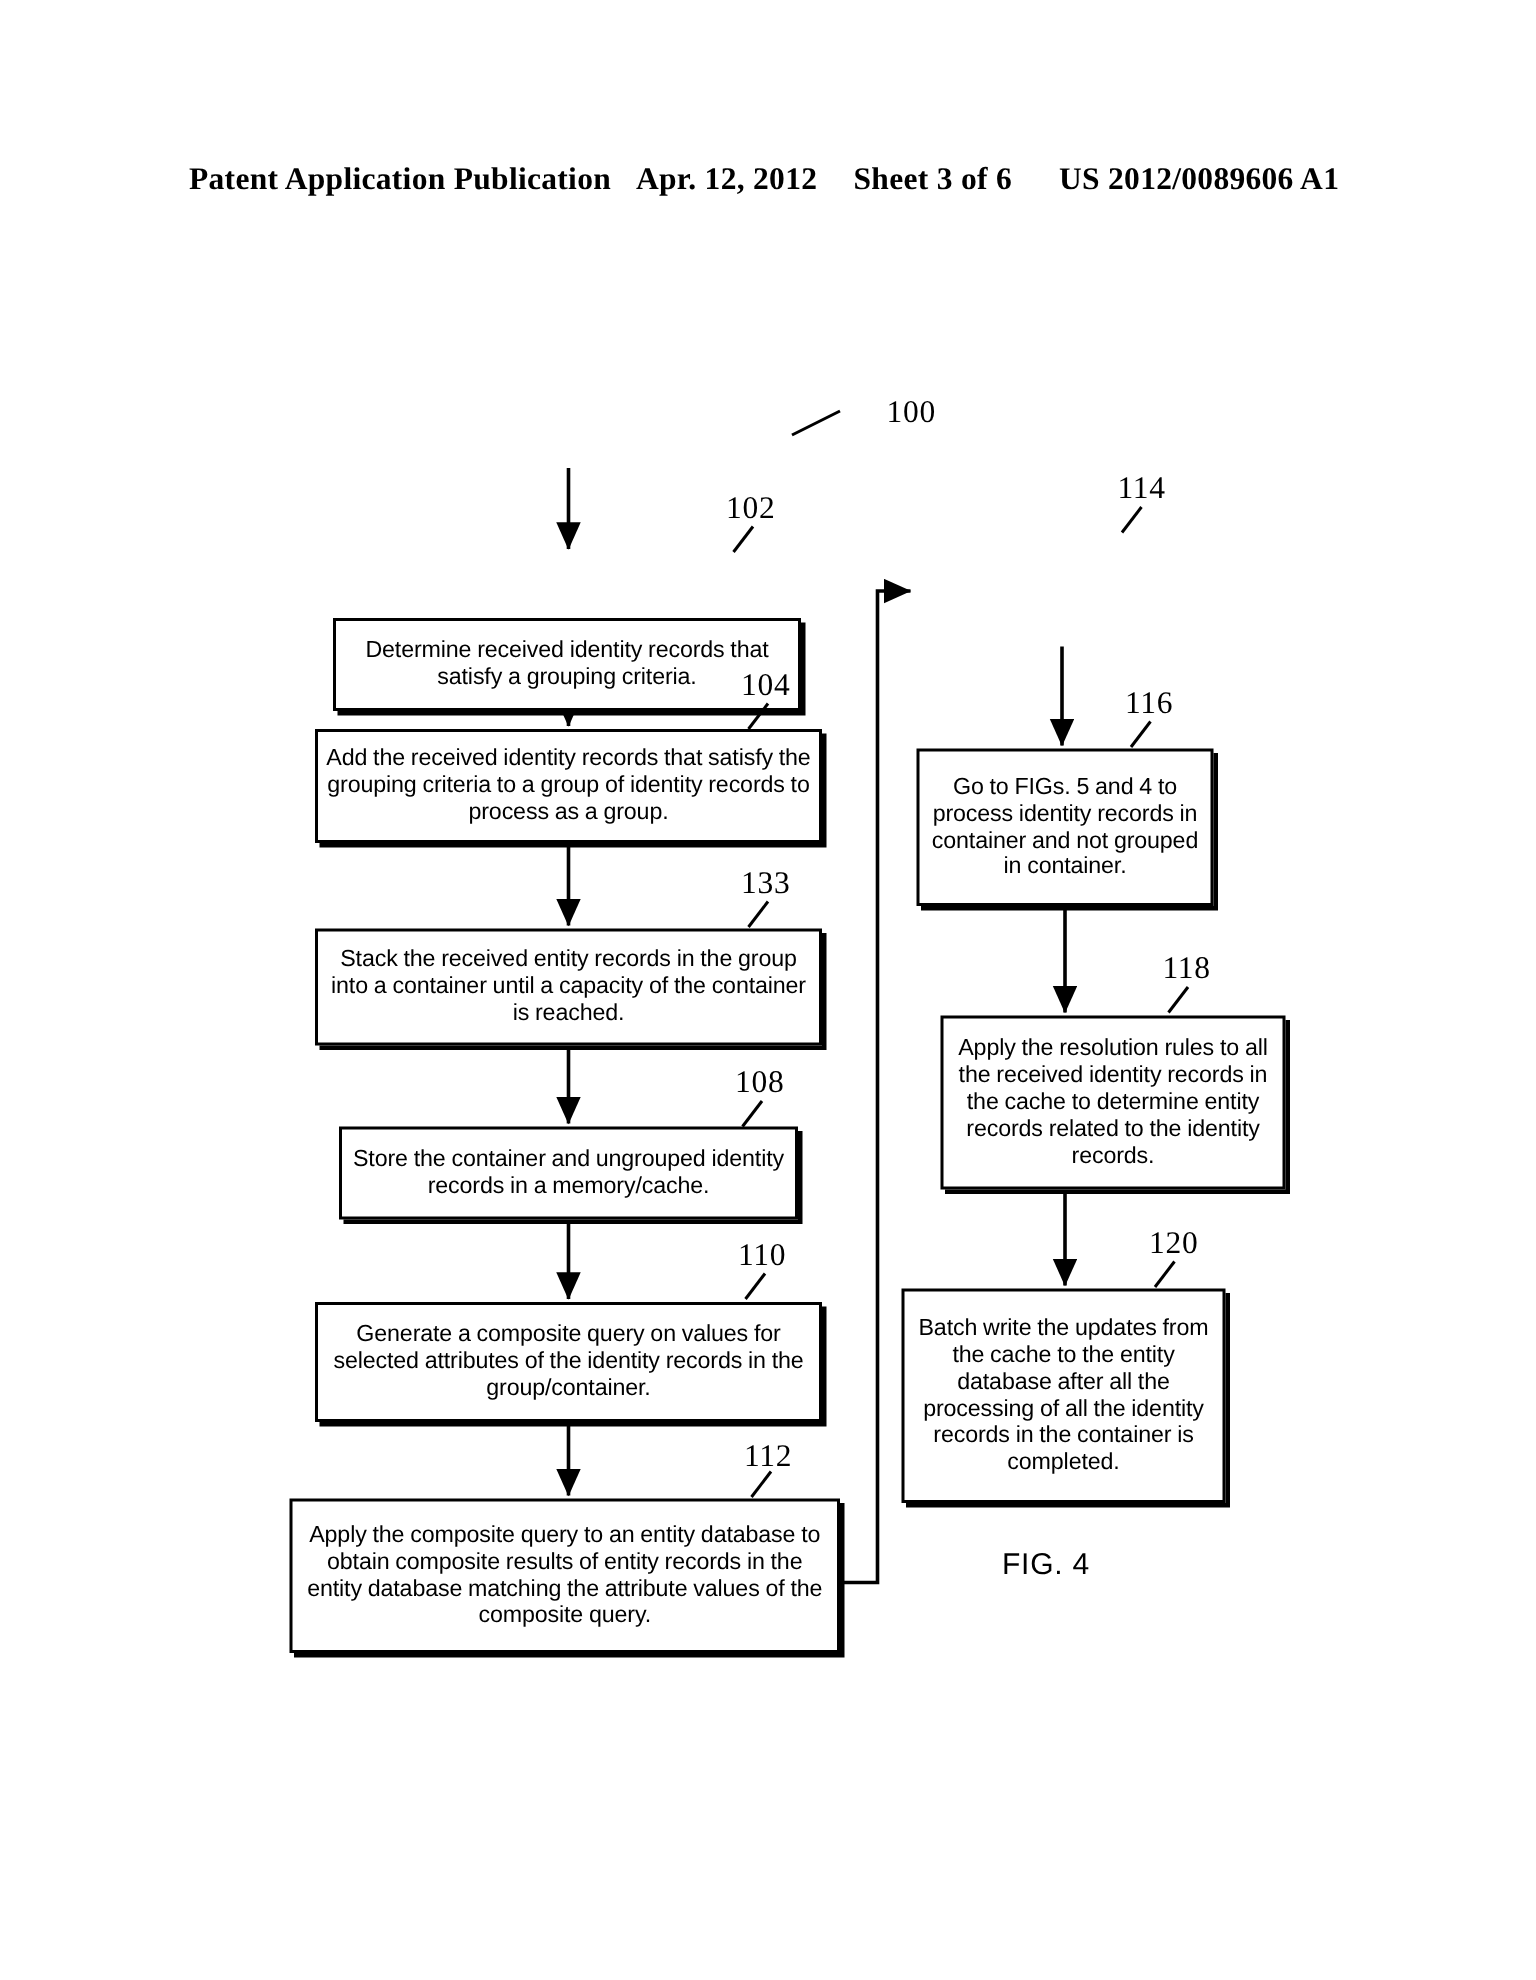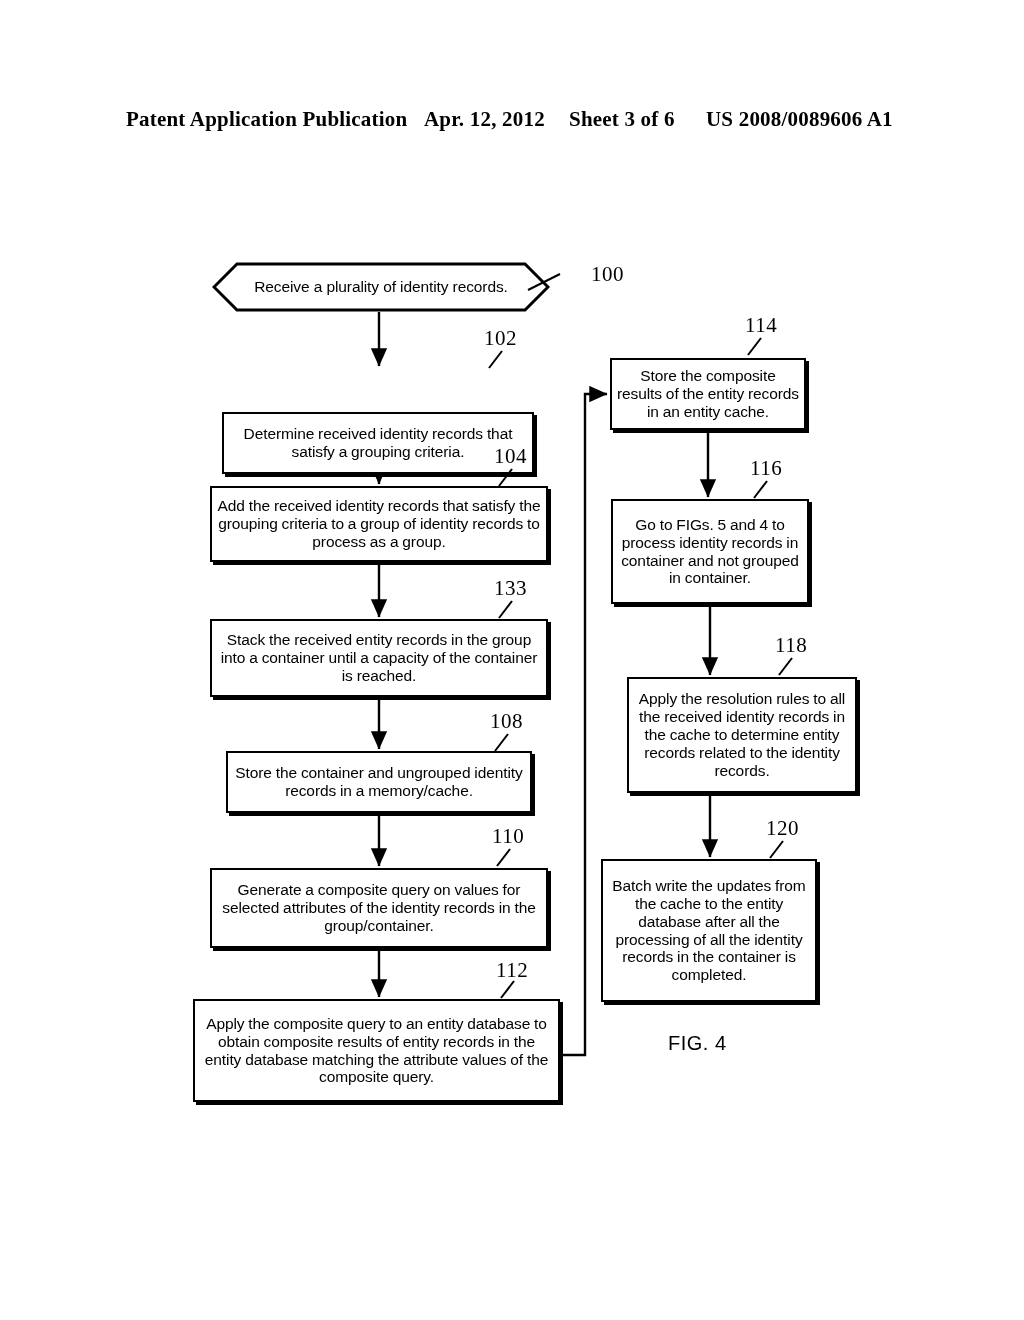--- a/index.html
+++ b/index.html
@@ -117,21 +117,21 @@
     white-space: nowrap;
   }
 </style>
 </head>
 <body>
 
 <div class="page-header">
   <span class="hdr-pub">Patent Application Publication</span>
   <span class="hdr-date">Apr. 12, 2012</span>
   <span class="hdr-sheet">Sheet 3 of 6</span>
-  <span class="hdr-num">US 2008/0089606 A1</span>
+  <span class="hdr-num">US 2012/0089606 A1</span>
 </div>
 
 <div id="figure">
 
   <svg id="wires" viewBox="0 0 1024 1320" xmlns="http://www.w3.org/2000/svg">
     <defs>
       <marker id="arw" markerWidth="9" markerHeight="9" refX="7.4" refY="3.4" orient="auto" markerUnits="strokeWidth">
         <path d="M0,0 L7.6,3.4 L0,6.8 z" fill="#000000"></path>
       </marker>
     </defs>
@@ -152,26 +152,20 @@
       <path d="M562,1055 L585,1055 L585,394 L607,394"></path>
 
       <path d="M708,431 L708,497"></path>
 
       <path d="M710,606 L710,675"></path>
 
       <path d="M710,792 L710,857"></path>
     </g>
   </svg>
 
-  <div class="node-terminal" style="left:212px; top:262px; width:338px; height:50px;">
-    <svg class="hexbg" viewBox="0 0 338 50" preserveAspectRatio="none" xmlns="http://www.w3.org/2000/svg">
-      <polygon points="25,2 313,2 336,25 313,48 25,48 2,25" fill="#ffffff" stroke="#000000" stroke-width="3" vector-effect="non-scaling-stroke"></polygon>
-    </svg>
-    <span class="label">Receive a plurality of identity records.</span>
-  </div>
   <div class="ref" style="left:560px; top:262px;margin-left:31px;">100</div>
   <svg class="leader" style="position:absolute; left:526px; top:270px; width:38px; height:22px;" viewBox="0 0 38 22" xmlns="http://www.w3.org/2000/svg">
     <path d="M2,20 L34,4" stroke="#000000" stroke-width="2" fill="none"></path>
   </svg>
 
   <div class="node" style="left:222px; top:368px; width:312px; height:62px;margin-top:44px;">
     <span class="label">Determine received identity records that satisfy a grouping criteria.</span>
   </div>
   <div class="ref" style="left:484px; top:326px;">102</div>
   <svg class="leader" style="position:absolute; left:486px; top:348px; width:22px; height:22px;" viewBox="0 0 22 22" xmlns="http://www.w3.org/2000/svg">
@@ -211,23 +205,20 @@
   </svg>
 
   <div class="node" style="left:193px; top:999px; width:367px; height:103px;">
     <span class="label">Apply the composite query to an entity database to obtain composite results of entity records in the entity database matching the attribute values of the composite query.</span>
   </div>
   <div class="ref" style="left:496px; top:958px;">112</div>
   <svg class="leader" style="position:absolute; left:498px; top:978px; width:22px; height:22px;" viewBox="0 0 22 22" xmlns="http://www.w3.org/2000/svg">
     <path d="M3,20 L16,3" stroke="#000000" stroke-width="2" fill="none"></path>
   </svg>
 
-  <div class="node" style="left:610px; top:358px; width:196px; height:72px;">
-    <span class="label">Store the composite results of the entity records in an entity cache.</span>
-  </div>
   <div class="ref" style="left:745px; top:313px;">114</div>
   <svg class="leader" style="position:absolute; left:745px; top:335px; width:22px; height:22px;" viewBox="0 0 22 22" xmlns="http://www.w3.org/2000/svg">
     <path d="M3,20 L16,3" stroke="#000000" stroke-width="2" fill="none"></path>
   </svg>
 
   <div class="node" style="left:611px; top:499px; width:198px; height:105px;">
     <span class="label">Go to FIGs. 5 and 4 to process identity records in container and not grouped in container.</span>
   </div>
   <div class="ref" style="left:750px; top:456px;">116</div>
   <svg class="leader" style="position:absolute; left:751px; top:478px; width:22px; height:22px;" viewBox="0 0 22 22" xmlns="http://www.w3.org/2000/svg">

